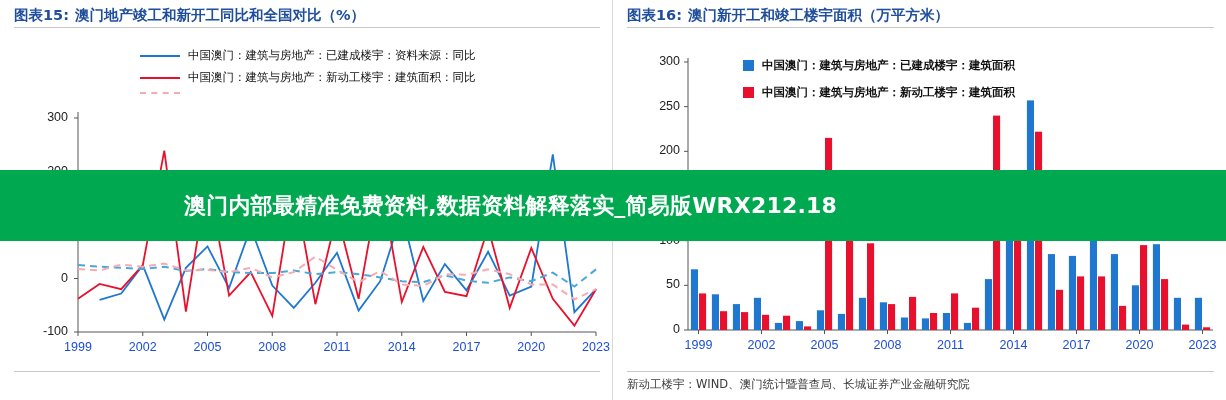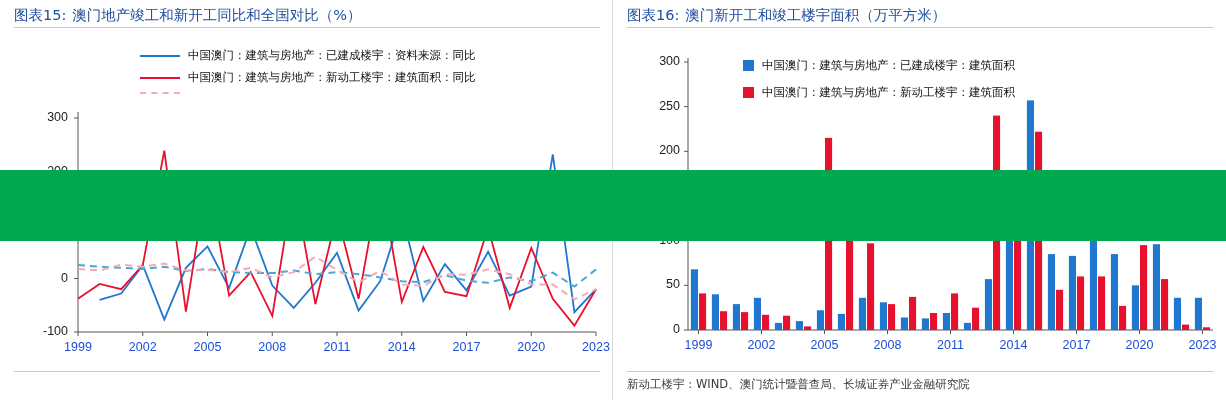--- a/index.html
+++ b/index.html
@@ -10,21 +10,21 @@
     overflow:hidden;
     position:relative;
   }
   .page{position:relative;width:1226px;height:400px;}
   .panel{position:absolute;top:0;height:400px;box-sizing:border-box;}
   .panel-left{left:0;width:613px;border-right:1px solid #d9d9d9;}
   .panel-right{left:613px;width:613px;}
 
   .ttl{
     position:absolute;top:6px;left:14px;right:10px;
-    font-size:14.5px;font-weight:normal;color:#1f4e9c;
+    font-size:14.5px;font-weight:bold;color:#1f4e9c;
     white-space:nowrap;
     font-family:"DejaVu Sans", sans-serif;
   }
   .ttl .tag{color:#1f4e9c;}
   .ttl .txt{color:#1f4e9c;margin-left:6px;}
   .ttl-line{
     position:absolute;left:14px;right:12px;top:27px;height:1px;background:#c9c9c9;
   }
 
   .src{
@@ -129,21 +129,21 @@
 
     <div class="src-line"></div>
   </div>
 
   <div class="panel panel-right">
     <div class="ttl">
       <span class="tag">图表16:</span><span class="txt">澳门新开工和竣工楼宇面积（万平方米）</span>
     </div>
     <div class="ttl-line"></div>
 
-    <div class="legend" style="left:130px;top:58px;">
+    <div class="legend" style="left:130px;top:58px;font-weight:bold;">
       <div class="lg-row" style="margin-bottom:12px;">
         <span class="lg-box" style="background:#1f77d0;"></span>
         <span>中国澳门：建筑与房地产：已建成楼宇：建筑面积</span>
       </div>
       <div class="lg-row">
         <span class="lg-box" style="background:#e8112d;"></span>
         <span>中国澳门：建筑与房地产：新动工楼宇：建筑面积</span>
       </div>
     </div>
 
@@ -234,14 +234,15 @@
         <div class="xtick" style="left: 438.5px; top: 338px;">2017</div>
         <div class="xtick" style="left: 501.5px; top: 338px;">2020</div>
         <div class="xtick" style="left: 564.5px; top: 338px;">2023</div>
       </div>
 
     <div class="src-line"></div>
     <div class="src">新动工楼宇：WIND、澳门统计暨普查局、长城证券产业金融研究院</div>
   </div>
 
   <div class="wm-band"></div>
+  <div class="wm-text">澳门内部最精准免费资料,数据资料解释落实_简易版WRX212.18</div>
 
 </div>
 
 </body></html>

